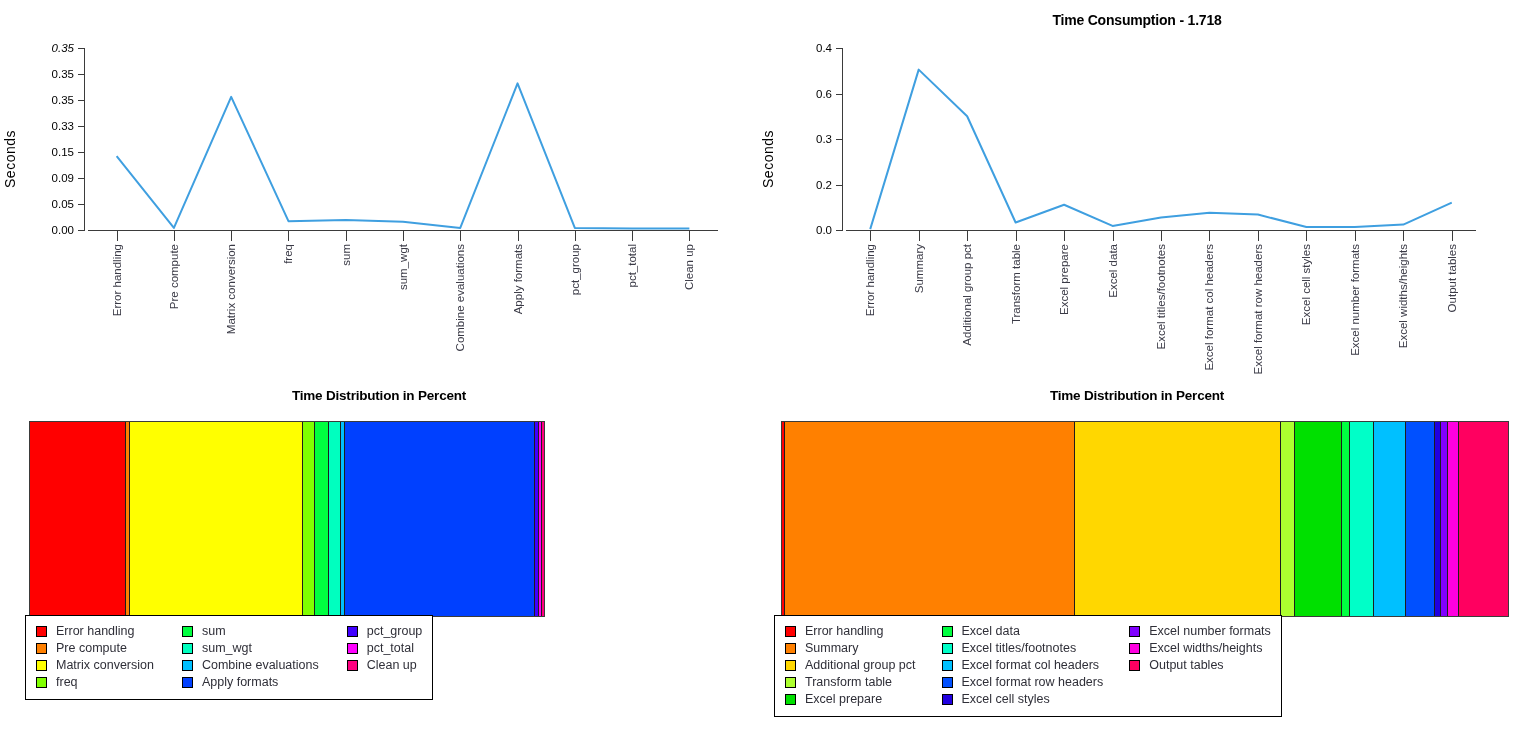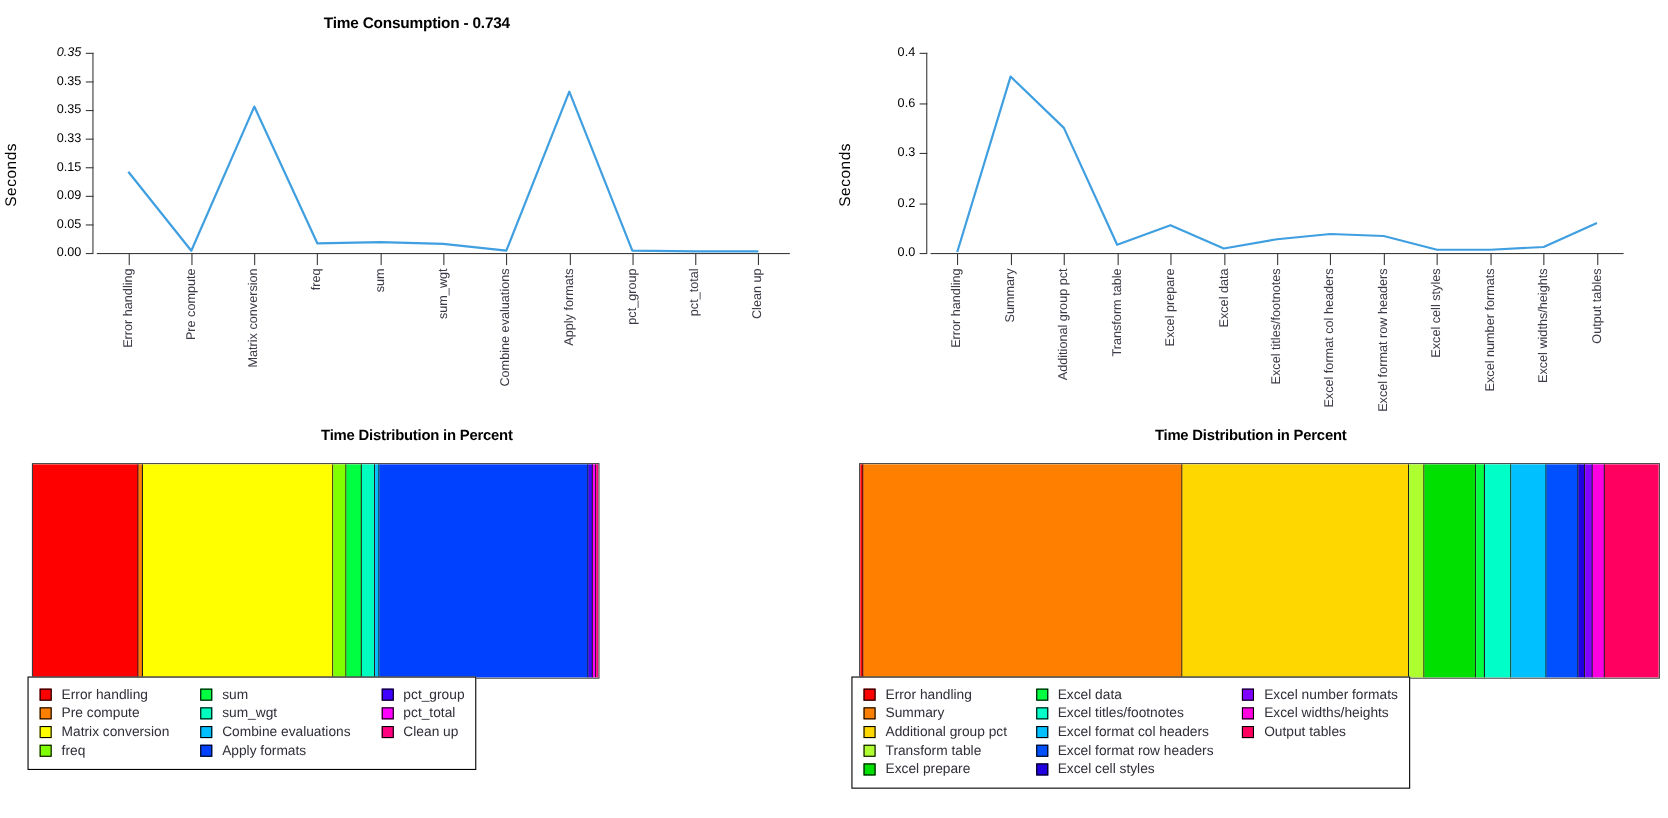--- a/index.html
+++ b/index.html
@@ -45,21 +45,20 @@
   .swatch{width:11px;height:11px;border:1px solid #000;box-sizing:border-box;
           margin-right:9px;flex:0 0 auto;}
   .legtext{font-size:12.5px;color:#2f2f38;white-space:nowrap;line-height:17px;}
 </style>
 </head>
 <body>
 
 <div class="page">
 
   <div class="panel left">
-    <div class="lc-title">Time Consumption - 0.734</div>
     <div class="lc-wrap">
       <div class="ylab">Seconds</div>
       <div class="plot" id="plot-left">
           <div class="yaxis"></div>
           <div class="ytick" style="top: 182px; left: -10px;"></div>
           <div class="ytlabel" style="top: 182px; left: -74px; right: auto;">0.00</div>
           <div class="ytick" style="top: 156px; left: -10px;"></div>
           <div class="ytlabel" style="top: 156px; left: -74px; right: auto;">0.05</div>
           <div class="ytick" style="top: 130px; left: -10px;"></div>
           <div class="ytlabel" style="top: 130px; left: -74px; right: auto;">0.09</div>
@@ -167,20 +166,21 @@
             <div class="legitem">
               <span class="swatch" style="background: rgb(255, 0, 128);"></span>
               <span class="legtext">Clean up</span>
             </div>
           </div>
         </div>
       </div>
   </div>
 
   <div class="panel right">
+    <div class="lc-title">Time Consumption - 1.718</div>
     <div class="lc-wrap">
       <div class="ylab">Seconds</div>
       <div class="plot" id="plot-right">
           <div class="yaxis"></div>
           <div class="ytick" style="top: 182px; left: -10px;"></div>
           <div class="ytlabel" style="top: 182px; left: -74px; right: auto;">0.0</div>
           <div class="ytick" style="top: 136.5px; left: -10px;"></div>
           <div class="ytlabel" style="top: 136.5px; left: -74px; right: auto;">0.2</div>
           <div class="ytick" style="top: 91px; left: -10px;"></div>
           <div class="ytlabel" style="top: 91px; left: -74px; right: auto;">0.3</div>

